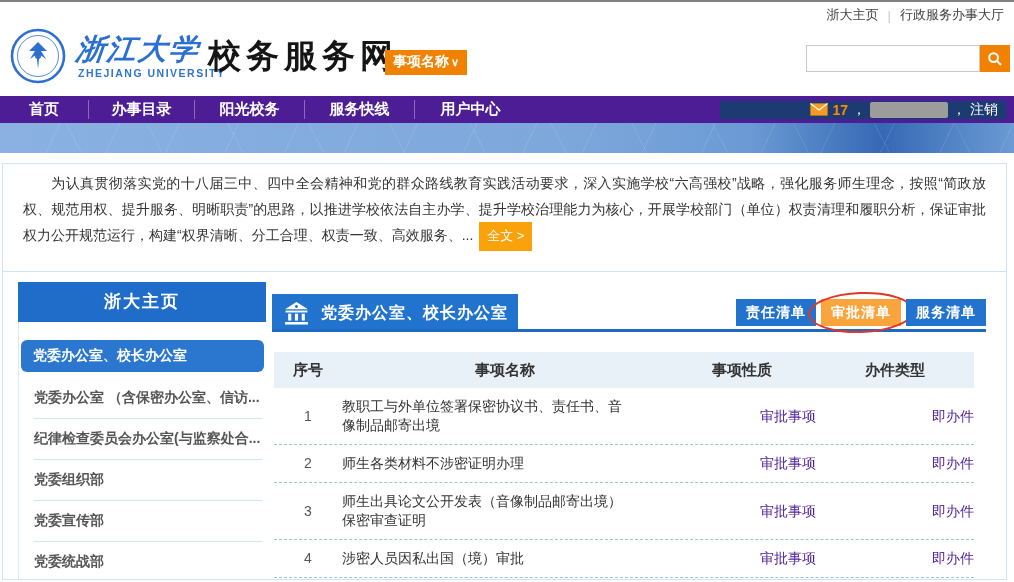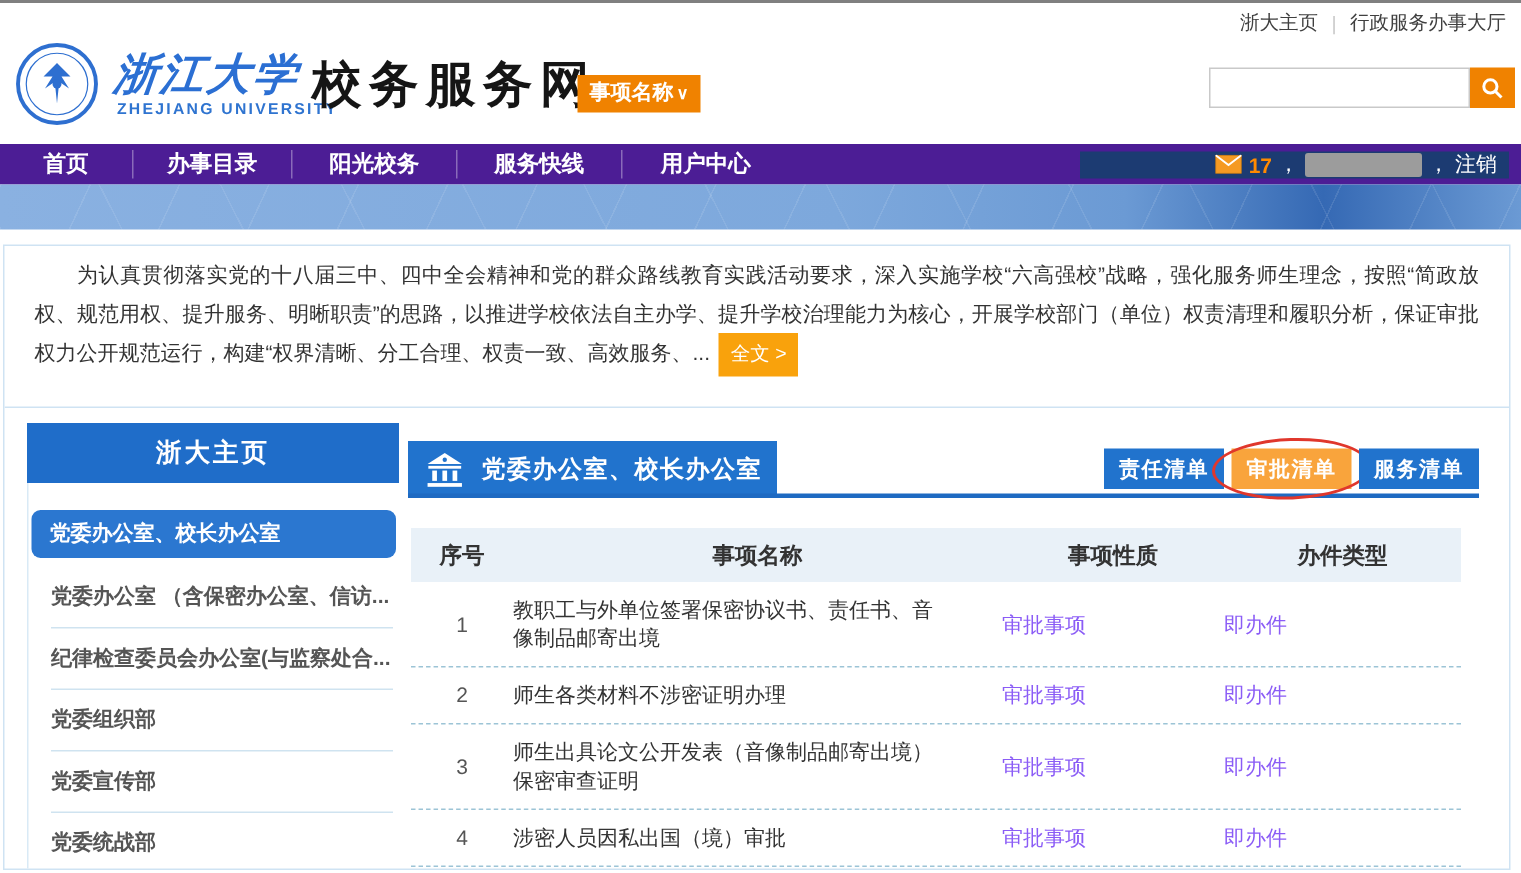--- a/index.html
+++ b/index.html
@@ -91,21 +91,21 @@
     pointer-events:none; }
 
   .table { margin:17px 12px 0 2px; }
   .trow { display:grid; grid-template-columns:68px 1fr 148px 158px; align-items:center; }
   .thead { background:#e9f1f8; height:36px; font-size:15px; font-weight:bold; color:#333; }
   .thead > div { text-align:center; }
   .tbody-row { padding:9px 0; border-bottom:1px dashed #9cc4d6; font-size:14px;
     line-height:19px; }
   .cell-no { text-align:center; color:#555; }
   .cell-name { color:#333; padding-right:46px; cursor:pointer; }
-  .cell-nature, .cell-type { text-align:left; color:#8b5cf6; }
+  .cell-nature, .cell-type { text-align:right; color:#4c1d95; }
 </style>
 </head>
 <body>
 
 <div class="topline"></div>
 
 <div class="topbar">
   <a>浙大主页</a>
   <span class="sep">|</span>
   <a>行政服务办事大厅</a>

